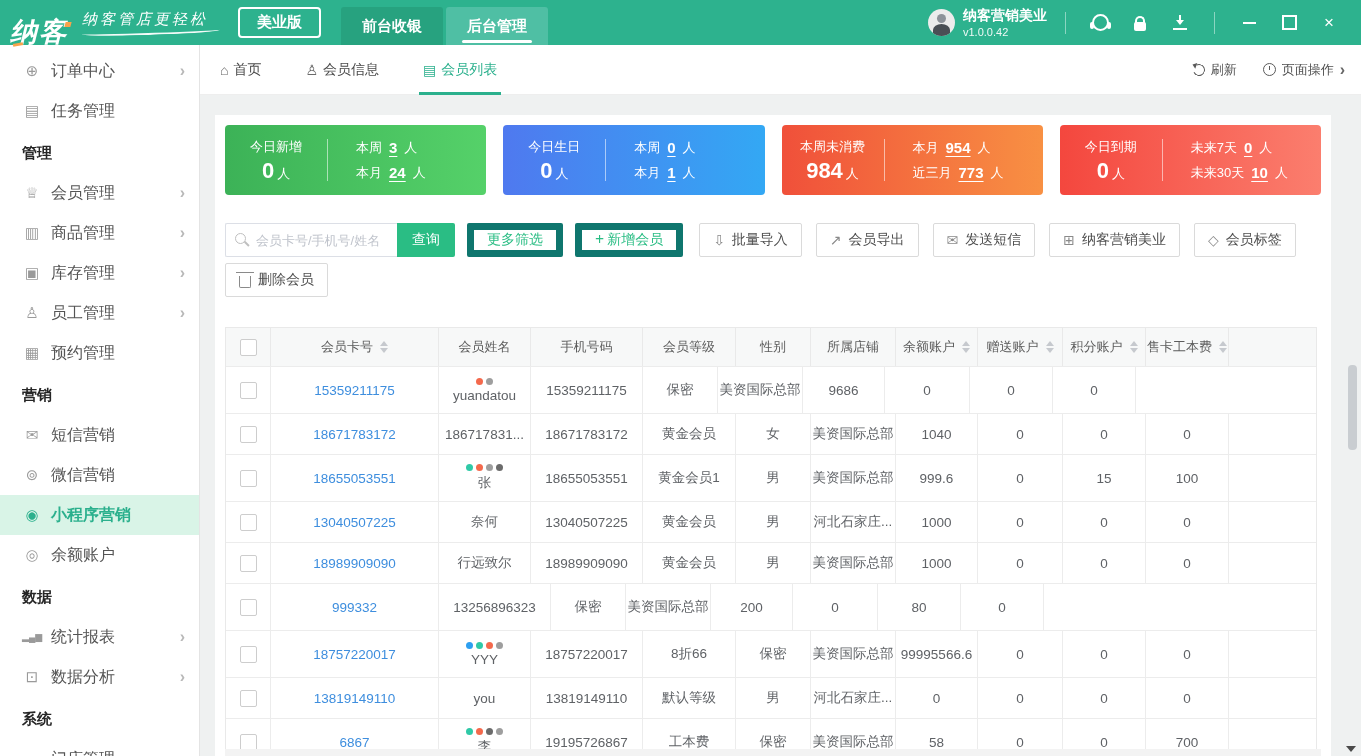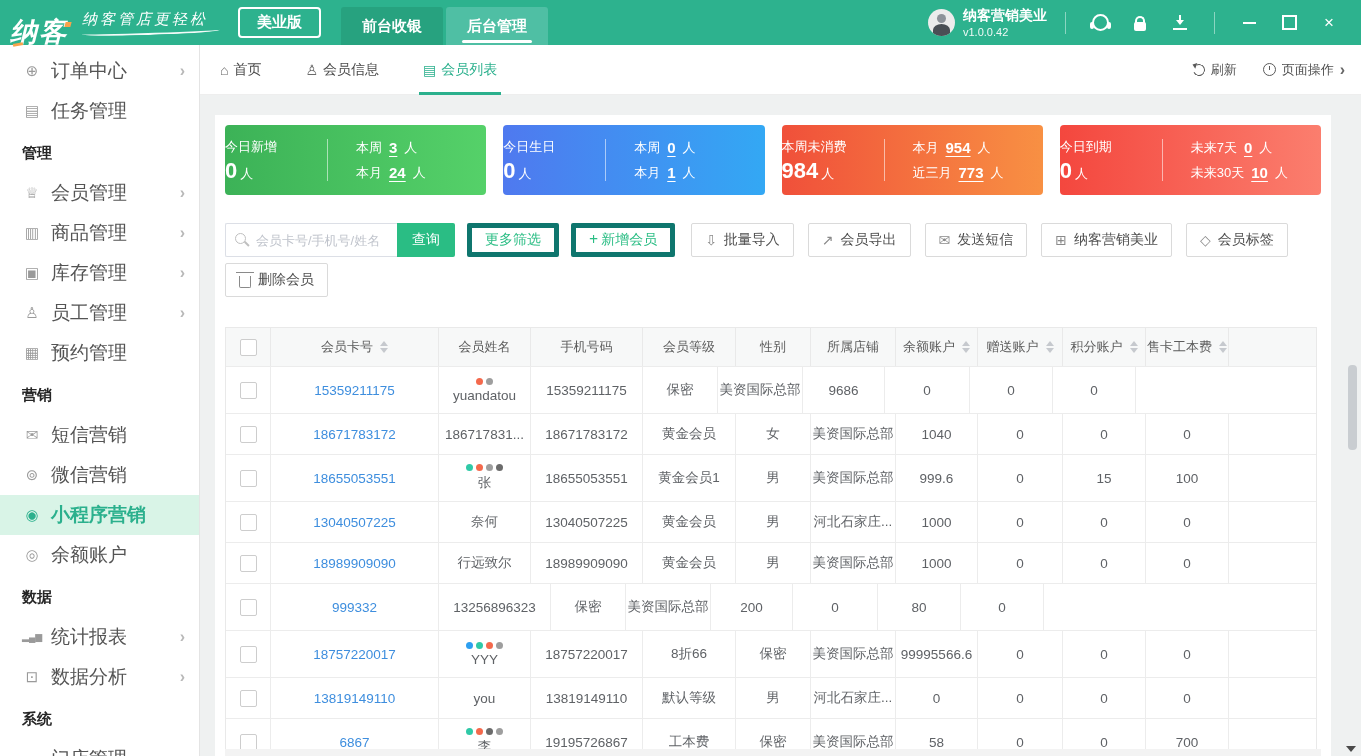--- a/index.html
+++ b/index.html
@@ -41,21 +41,21 @@
   .wbtn{width:40px;height:45px;display:flex;justify-content:center;align-items:center;color:#fff;cursor:pointer;}
   .w-min{width:13px;height:2px;background:#fff;}
   .w-max{width:11px;height:11px;border:2px solid #fff;}
   .w-close{font-size:17px;line-height:1;}
 
   
   .mainrow{display:flex;height:711px;}
   .sidebar{width:200px;background:#fff;border-right:1px solid #e4e4e4;box-sizing:border-box;padding-top:6px;overflow:hidden;flex:none;}
   .sb-item{height:40px;display:flex;align-items:center;padding:0 14px 0 22px;cursor:pointer;}
   .sb-icon{width:20px;font-size:15px;color:#9a9a9a;margin-right:9px;text-align:center;flex:none;}
-  .sb-label{font-size:19px;color:#545454;flex:1;}
+  .sb-label{font-size:16px;color:#545454;flex:1;}
   .sb-chev{color:#b8b8b8;font-size:16px;font-weight:bold;}
   .sb-item.active{background:#d9f4e7;}
   .sb-item.active .sb-label,.sb-item.active .sb-icon{color:#2bb08d;font-weight:bold;}
   .sb-section{height:40px;line-height:40px;padding-left:22px;font-size:15px;font-weight:bold;color:#262626;margin-top:2px;}
 
   .content{flex:1;display:flex;flex-direction:column;position:relative;min-width:0;}
   .tabstrip{height:50px;background:#fff;display:flex;align-items:center;padding:0 16px 0 20px;border-bottom:1px solid #eee;box-sizing:border-box;flex:none;}
   .tab{display:flex;align-items:center;height:50px;margin-right:44px;font-size:14px;color:#4a4a4a;position:relative;cursor:pointer;}
   .tab .ticon{margin-right:5px;font-size:14px;color:#6a6a6a;}
   .tab.active{color:#2bb08d;}
@@ -68,39 +68,39 @@
   .i-clock{width:11px;height:11px;border:1.5px solid #5a5a5a;border-radius:50%;position:relative;display:inline-block;}
   .i-clock::after{content:'';position:absolute;left:5px;top:2px;width:1.5px;height:4px;background:#5a5a5a;}
   .chev{color:#666;font-size:16px;font-weight:bold;line-height:1;}
 
   .graygap{height:20px;background:#eff1f1;flex:none;}
   .panel{margin-left:15px;width:1116px;background:#fff;flex:1;box-sizing:border-box;padding:10px;position:relative;overflow:hidden;}
 
   
   .cards{display:flex;gap:17px;}
   .stat-card{flex:1;height:70px;border-radius:4px;color:#fff;display:flex;align-items:center;}
-  .sc-left{width:102px;display:flex;flex-direction:column;justify-content:center;gap:4px;flex:none;}
+  .sc-left{width:102px;display:flex;flex-direction:column;align-items:center;justify-content:center;gap:4px;flex:none;}
   .sc-title{font-size:13px;}
   .sc-big{font-size:22px;font-weight:bold;line-height:1;}
   .sc-big .unit{font-size:13px;font-weight:normal;margin-left:3px;}
   .sc-div{width:1px;height:42px;background:rgba(255,255,255,.55);flex:none;}
   .sc-right{flex:1;display:flex;flex-direction:column;justify-content:center;gap:7px;padding-left:28px;font-size:13px;}
   .sc-row{display:flex;align-items:center;gap:7px;}
   .sc-val{font-weight:bold;font-size:15px;text-decoration:underline;text-underline-offset:3px;line-height:1;}
 
   
   .toolbar1{margin-top:28px;display:flex;align-items:center;gap:12px;height:34px;}
   .searchbox{display:flex;height:34px;}
   .search-input-wrap{position:relative;}
   .search-icon{position:absolute;left:10px;top:10px;width:9px;height:9px;border:1.5px solid #bfbfbf;border-radius:50%;}
   .search-icon::after{content:'';position:absolute;left:8px;top:9px;width:6px;height:1.5px;background:#bfbfbf;transform:rotate(45deg);}
   input.search{width:172px;height:34px;border:1px solid #dcdfe6;border-right:none;border-radius:2px 0 0 2px;padding:0 8px 0 30px;font-size:13px;color:#333;box-sizing:border-box;outline:none;font-family:inherit;}
   input.search::placeholder{color:#c0c4cc;}
   .btn-query{width:58px;height:34px;background:#2abd84;color:#fff;font-size:14px;border:none;border-radius:0 2px 2px 0;cursor:pointer;font-family:inherit;}
-  .btn-outline{height:34px;padding:0 13px;border:5px solid #0f766e;color:#2abd84;background:#fff;font-size:14px;border-radius:2px;display:flex;align-items:center;gap:3px;cursor:pointer;font-family:Liberation Serif, serif;box-sizing:border-box;}
+  .btn-outline{height:34px;padding:0 13px;border:7px solid #0f766e;color:#2abd84;background:#fff;font-size:14px;border-radius:2px;display:flex;align-items:center;gap:3px;cursor:pointer;font-family:Liberation Serif, serif;box-sizing:border-box;}
   .plus{font-weight:bold;font-size:16px;line-height:1;}
   .graybtns{display:flex;gap:14px;margin-left:4px;}
   .btn-gray{height:34px;padding:0 13px;border:1px solid #dadada;color:#4f4f4f;background:#fff;font-size:14px;border-radius:2px;display:flex;align-items:center;gap:7px;cursor:pointer;font-family:inherit;box-sizing:border-box;}
   .btn-gray .gicon{color:#8a8a8a;font-size:14px;line-height:1;}
   .toolbar2{margin-top:6px;height:34px;display:flex;}
   .i-trash{width:10px;height:11px;border:1.5px solid #8a8a8a;border-top:none;border-radius:0 0 2px 2px;position:relative;margin-top:3px;box-sizing:content-box;}
   .i-trash::before{content:'';position:absolute;top:-4px;left:-4px;width:18px;height:1.5px;background:#8a8a8a;}
 
   
   .tablewrap{margin-top:30px;width:1090px;border:1px solid #e9e9e9;border-bottom:none;}

